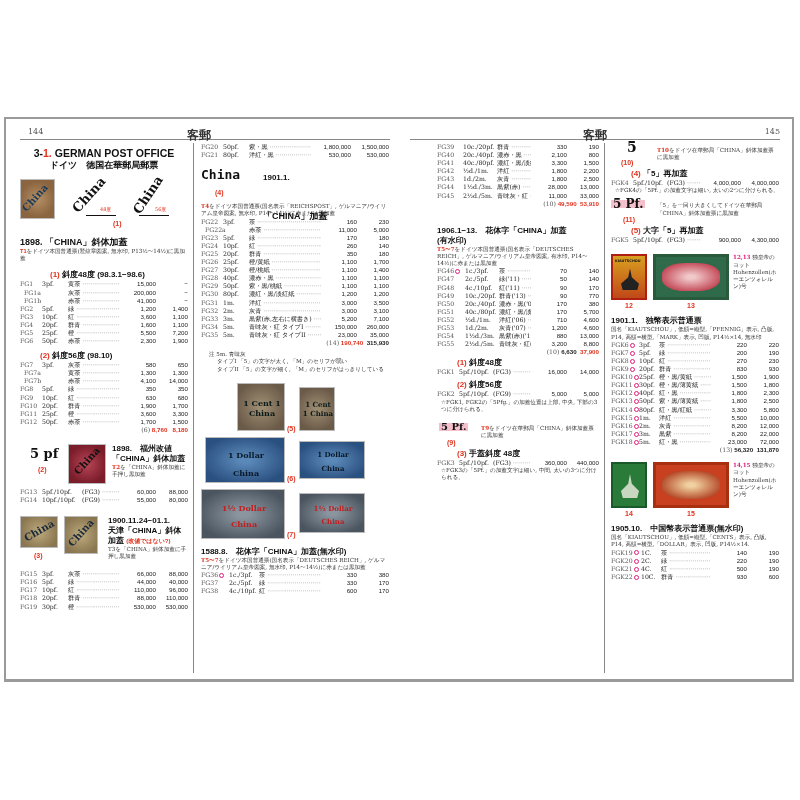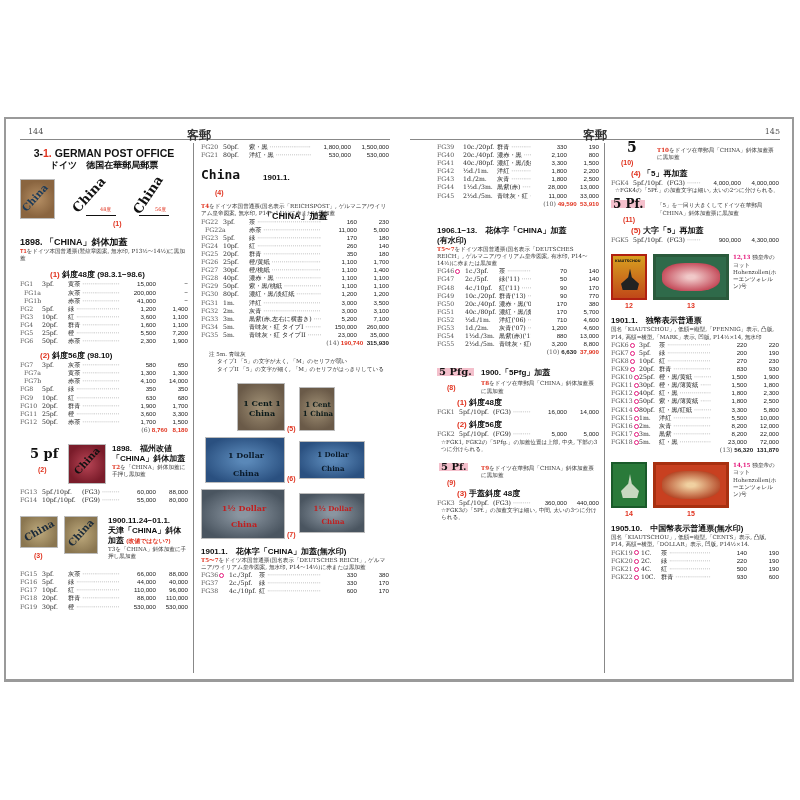--- a/index.html
+++ b/index.html
@@ -434,21 +434,21 @@
     <span class="cap" style="left:86px;top:92px;">(6)</span>
     <div class="stamp" style="left:0;top:106px;width:84px;height:50px;background:radial-gradient(ellipse,#8a95a0 10%,#4a5560 80%);">
       <span class="ovl" style="left:10px;top:10px;width:64px;font-size:8px;line-height:16px;color:#c02020;text-align:center;">1½ Dollar China</span>
     </div>
     <div class="stamp" style="left:98px;top:110px;width:66px;height:40px;background:radial-gradient(ellipse,#8a95a0 10%,#4a5560 80%);">
       <span class="ovl" style="left:6px;top:8px;width:54px;font-size:7px;line-height:13px;color:#c02020;text-align:center;">1½ Dollar China</span>
     </div>
     <span class="cap" style="left:86px;top:148px;">(7)</span>
   </div>
 
-  <div class="h3" style="margin-top:4px;">1901.1.　花体字「CHINA」加蓋(無水印)</div>
+  <div class="h3" style="margin-top:4px;">1588.8.　花体字「CHINA」加蓋(無水印)</div>
   <div class="note"><span class="red" style="font-weight:bold;">T5〜7</span><span>をドイツ本国普通票(国名表示「DEUTSCHES REICH」, ゲルマニア/ウイリアム皇帝図案, 無水印, P14〜14½)に赤または黒加蓋</span></div>
   <div>
     <div class="row">
         <span class="id" style="width:28px;"><span>FG36</span><span class="circ"></span></span>
         <span class="den" style="width:30px;">1c./3pf.</span>
         <span class="desc">茶</span>
         <span class="v1">330</span>
         <span class="v2">380</span>
       </div>
     <div class="row">
@@ -595,26 +595,20 @@
         <span class="id" style="width:28px;">FG55</span>
         <span class="den" style="width:34px;">2½d./5m.</span>
         <span class="desc">青味灰・紅('06)</span>
         <span class="v1">3,200</span>
         <span class="v2">8,800</span>
       </div>
     <div class="total"><span class="cnt">(10)</span> <span>6,630</span>&nbsp;&nbsp;<span class="red">37,900</span></div>
   </div>
 
 
-  <div style="position:relative;height:30px;margin-top:10px;">
-    <span class="ovl" style="left:0;top:2px;font-size:10px;color:#111;background:#f4c0cc;padding:0 2px;">5 Pfg.</span>
-    <span class="cap" style="left:10px;top:18px;">(8)</span>
-    <span class="h3 abs" style="left:44px;top:2px;">1900.「5Pfg」加蓋</span>
-    <div class="note abs" style="left:44px;top:14px;width:118px;"><span class="red" style="font-weight:bold;">T8</span><span>をドイツ在華郵局「CHINA」斜体加蓋票に黒加蓋</span></div>
-  </div>
   <div class="h3" style="margin-top:2px;padding-left:20px;"><span class="red">(1)</span> <span>斜度48度</span></div>
   <div class="row">
       <span class="id">FGK1</span>
       <span class="den" style="width:34px;">5pf./10pf.</span>
       <span class="desc">(FG3)</span>
       <span class="v1">16,000</span>
       <span class="v2">14,000</span>
     </div>
   <div class="h3" style="margin-top:4px;padding-left:20px;"><span class="red">(2)</span> <span>斜度56度</span></div>
   <div class="row">

